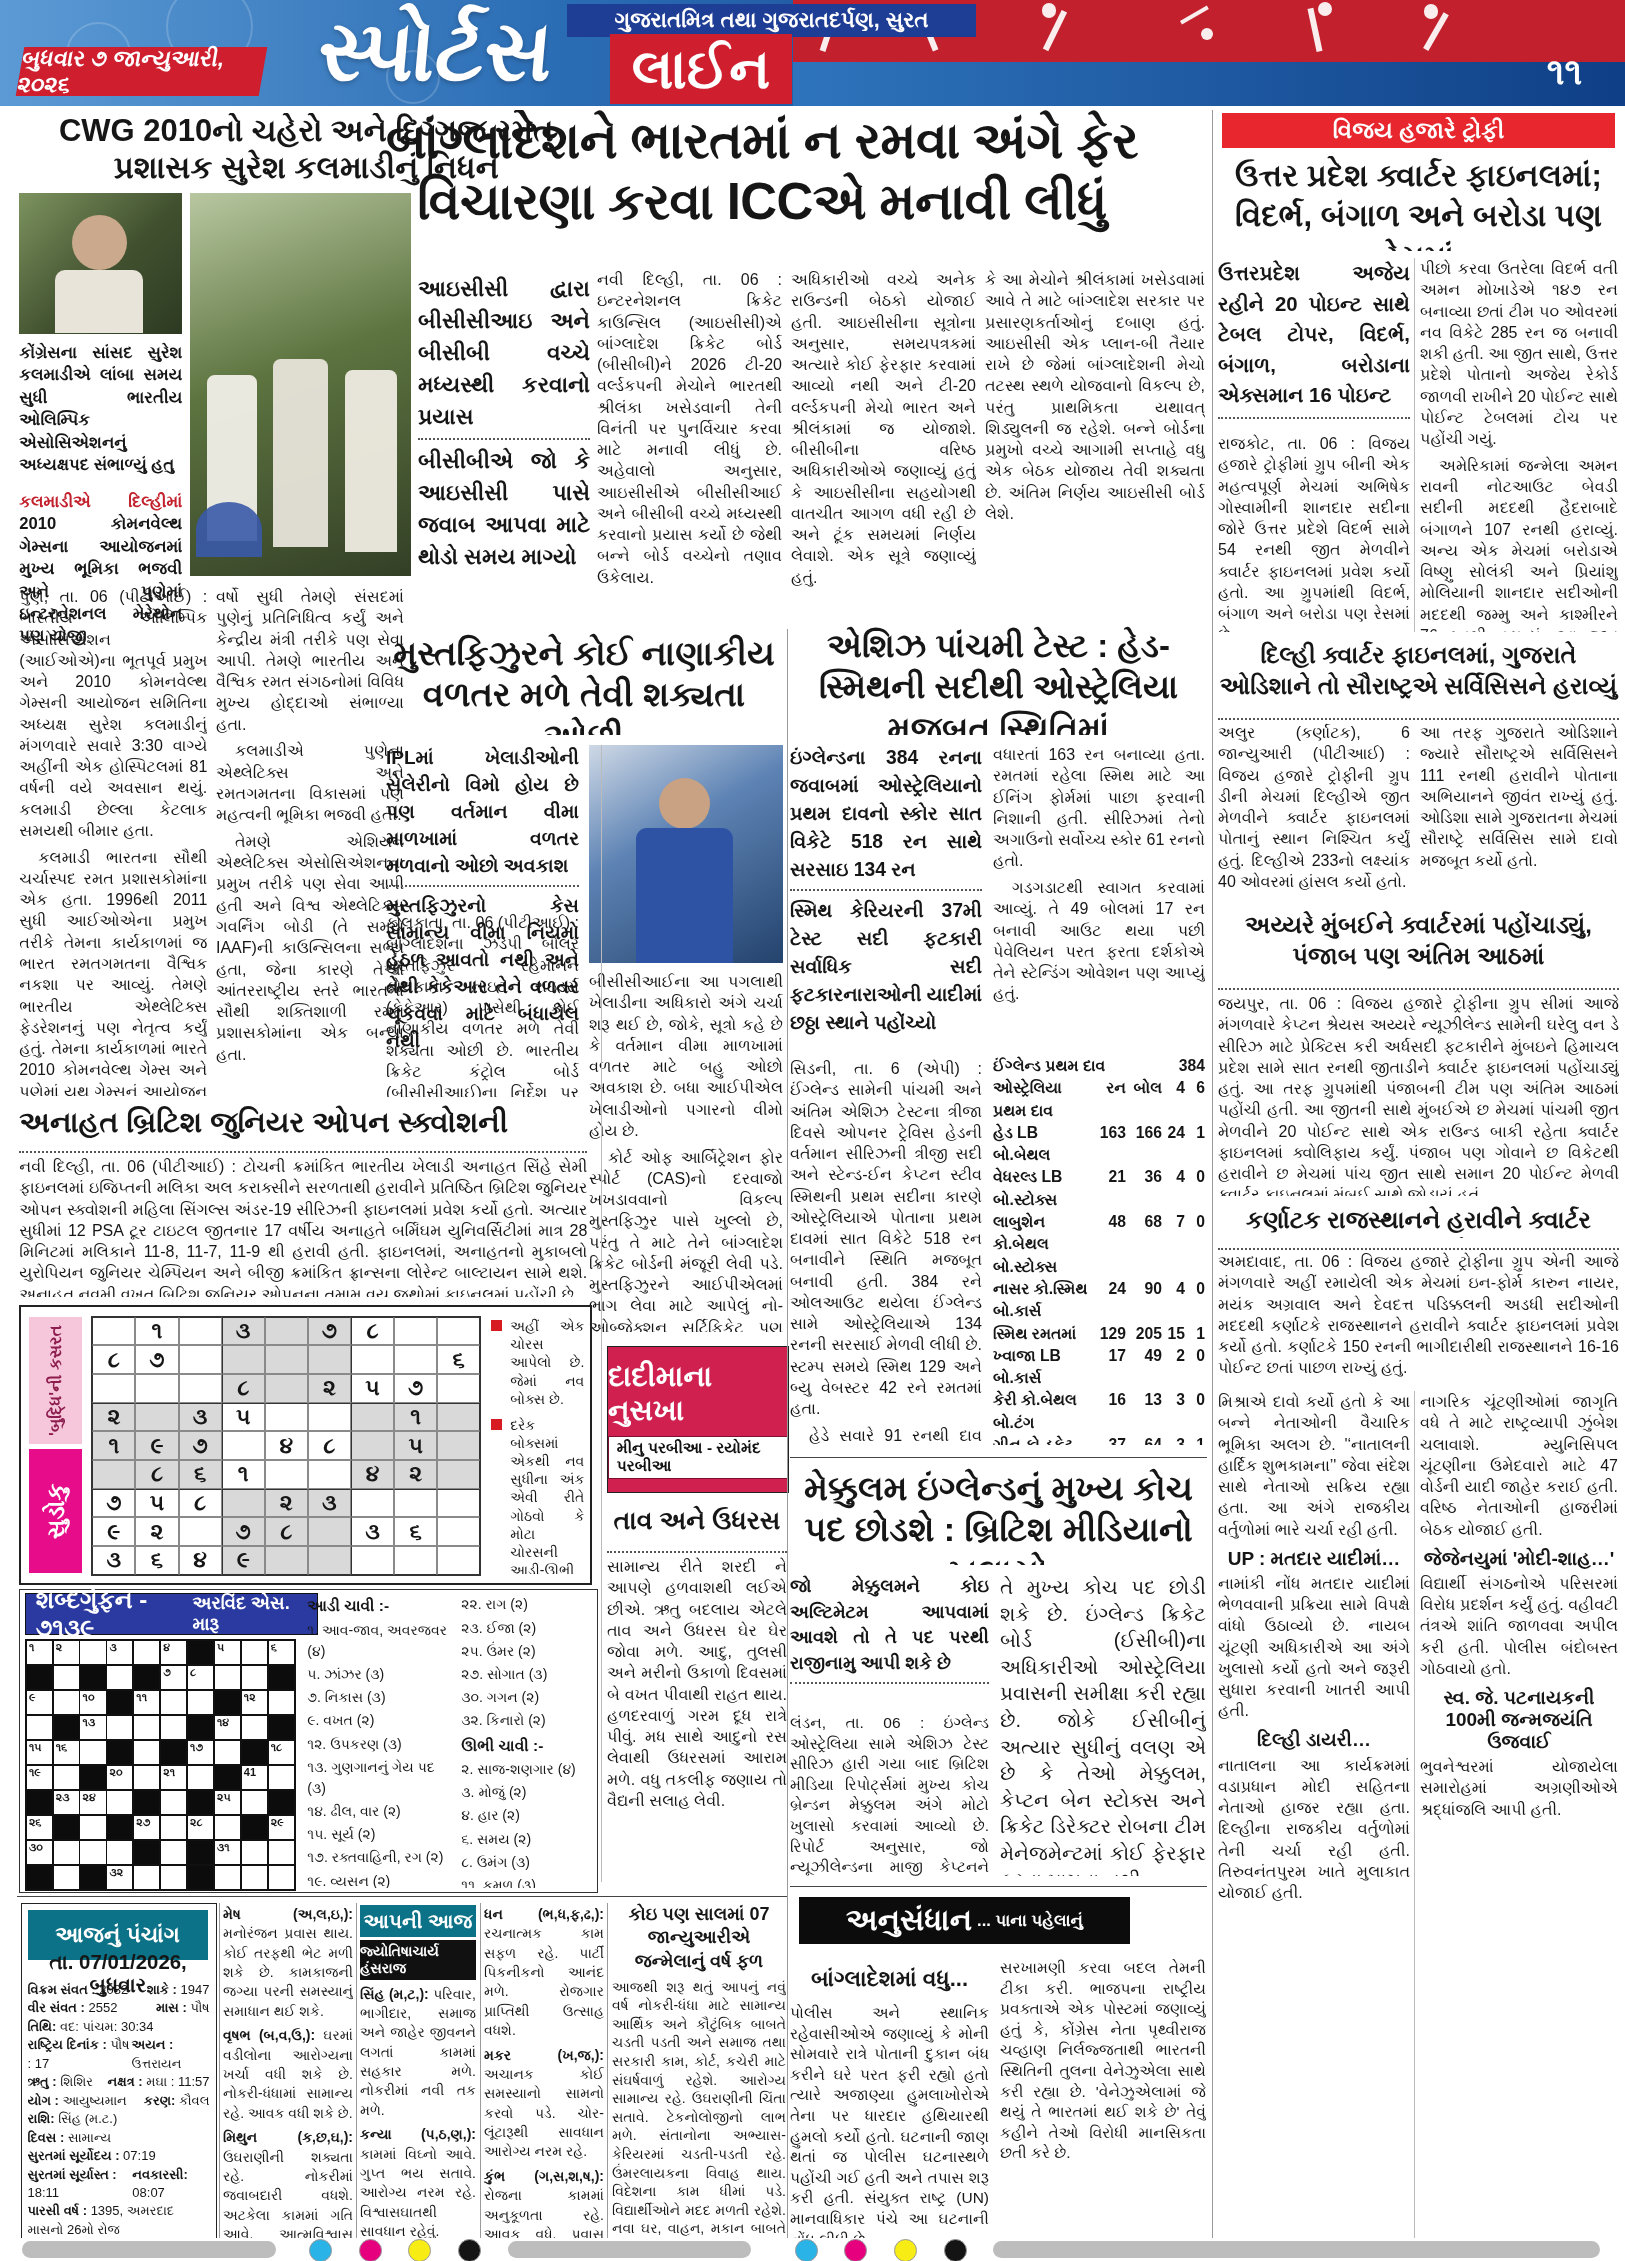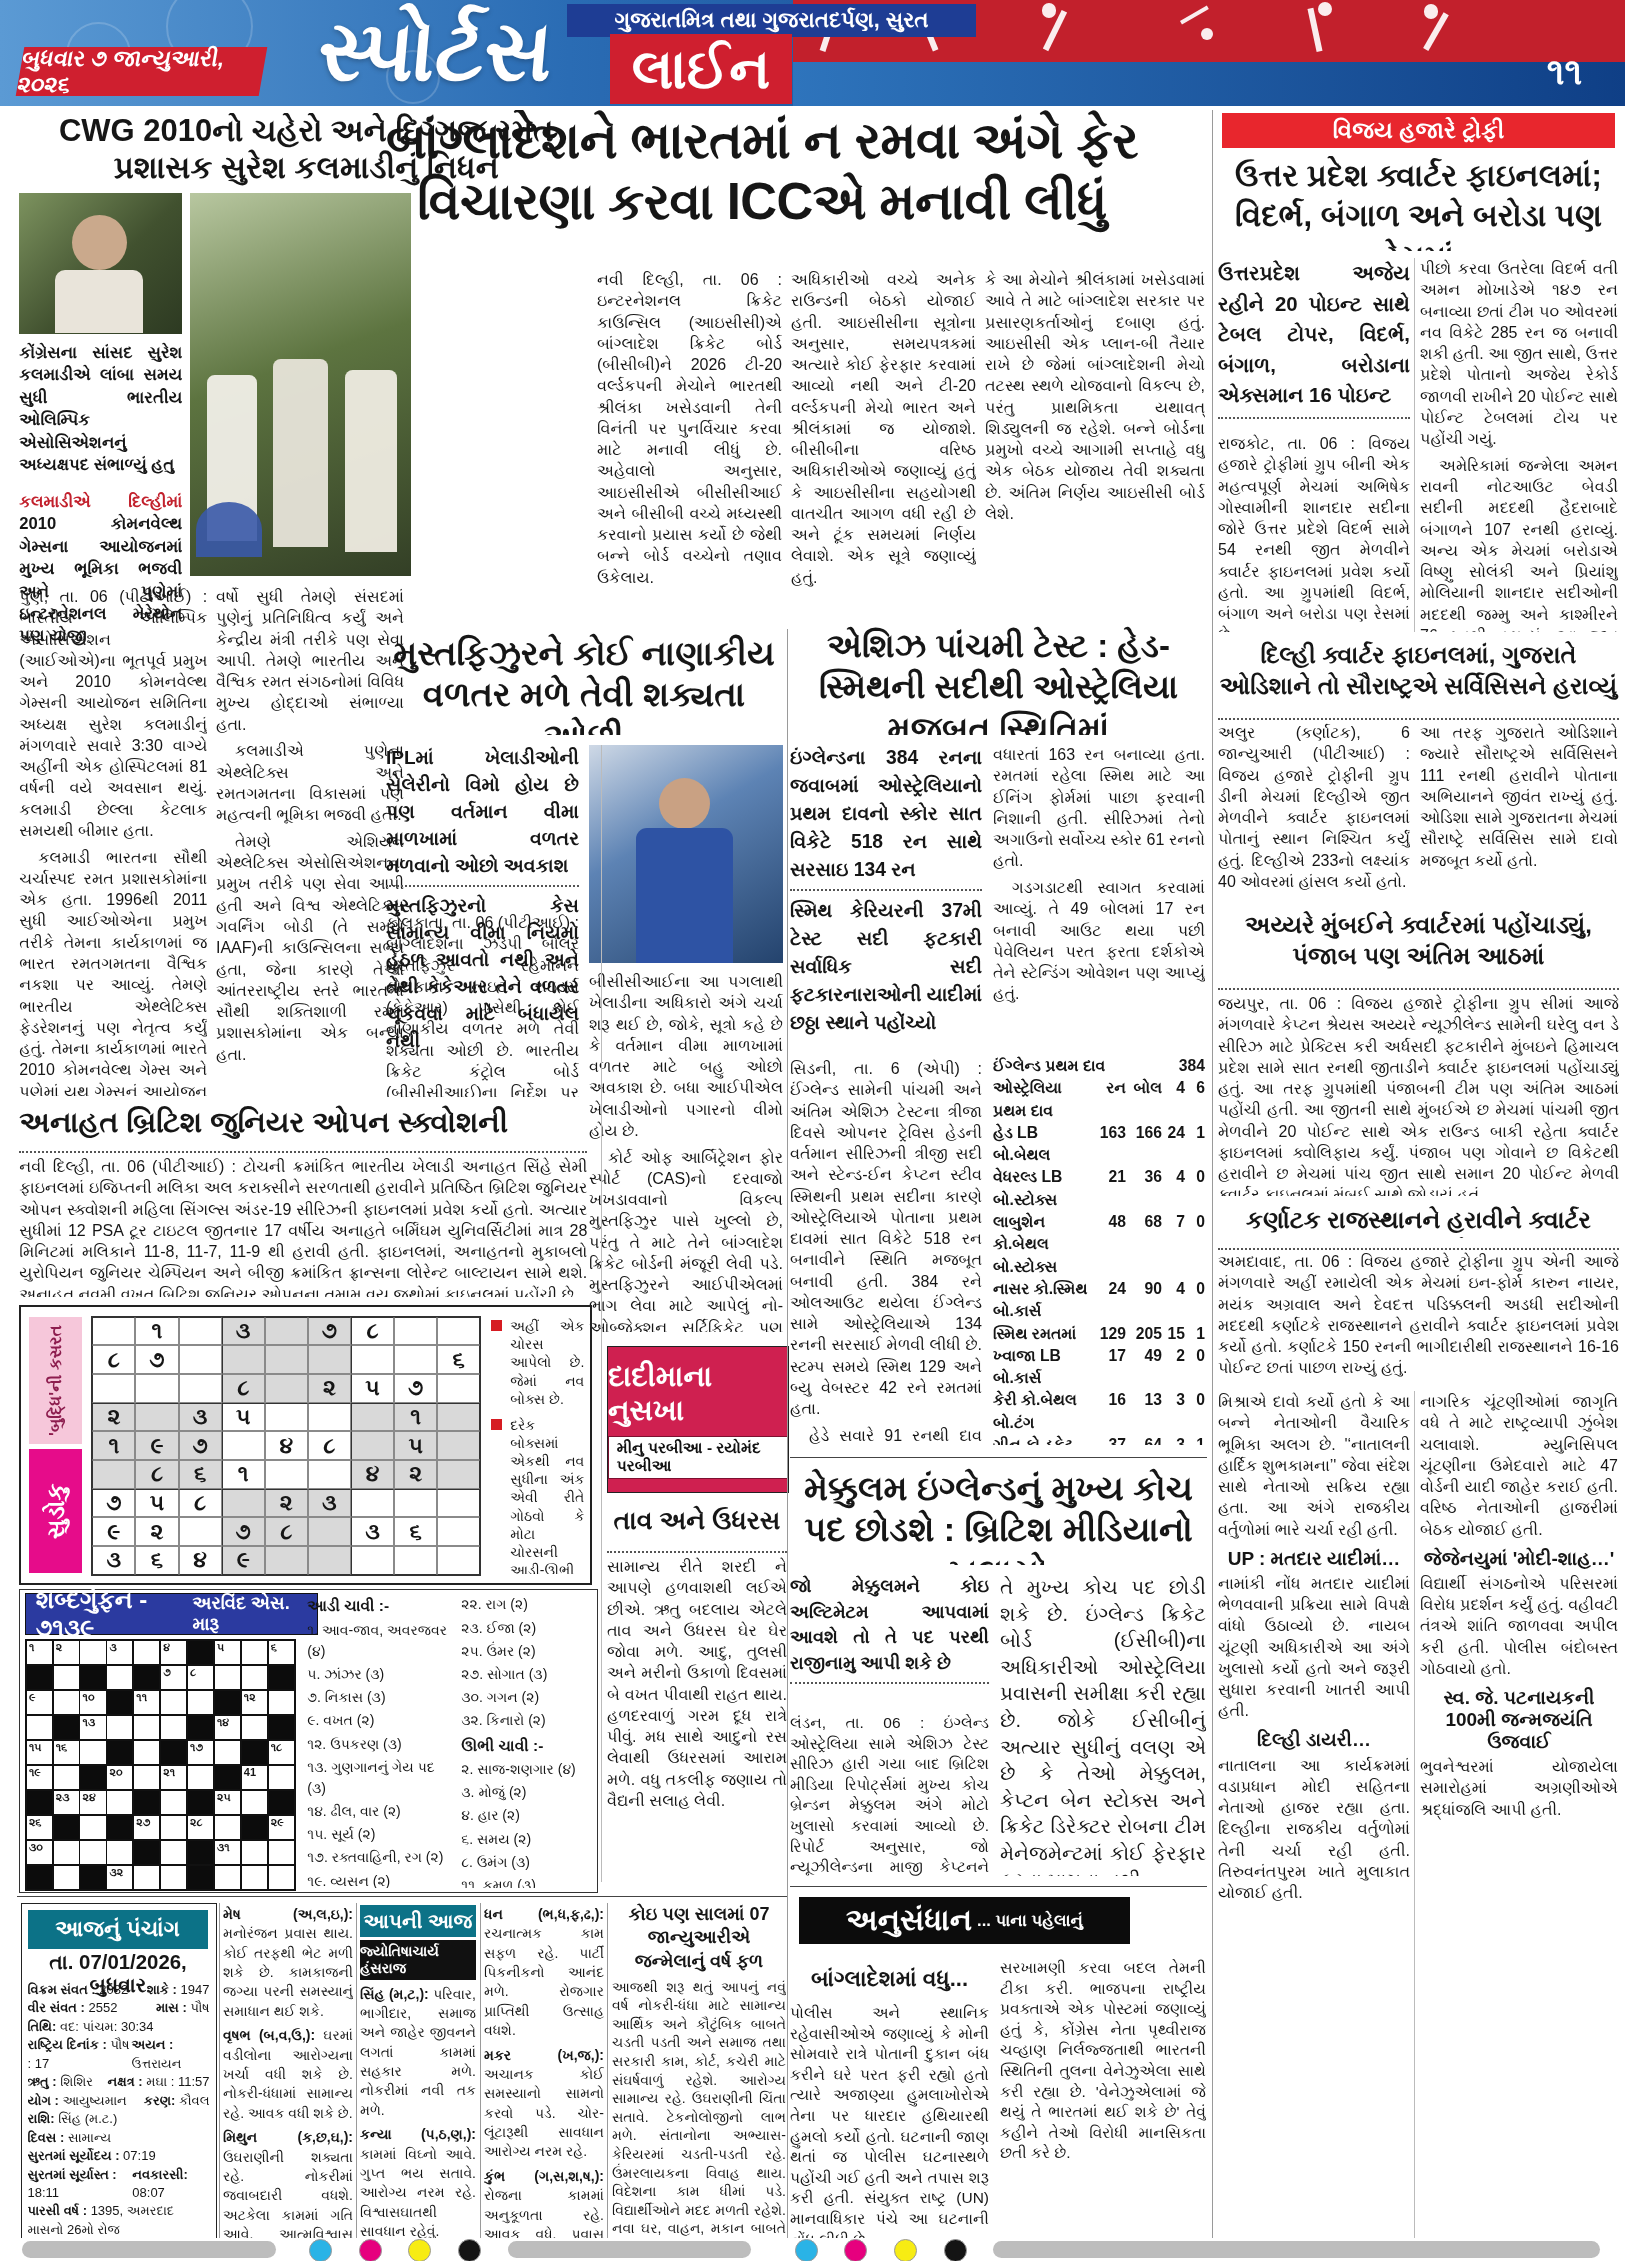--- a/index.html
+++ b/index.html
@@ -141,20 +141,25 @@
       <p>પુણે, તા. 06 (પીટીઆઈ) : ભારતીય ઓલિમ્પિક એસોસિએશન (આઈઓએ)ના ભૂતપૂર્વ પ્રમુખ અને 2010 કોમનવેલ્થ ગેમ્સની આયોજન સમિતિના અધ્યક્ષ સુરેશ કલમાડીનું મંગળવારે સવારે 3:30 વાગ્યે અહીંની એક હોસ્પિટલમાં 81 વર્ષની વયે અવસાન થયું. કલમાડી છેલ્લા કેટલાક સમયથી બીમાર હતા.</p>
       <p>કલમાડી ભારતના સૌથી ચર્ચાસ્પદ રમત પ્રશાસકોમાંના એક હતા. 1996થી 2011 સુધી આઈઓએના પ્રમુખ તરીકે તેમના કાર્યકાળમાં જ ભારત રમતગમતના વૈશ્વિક નકશા પર આવ્યું. તેમણે ભારતીય એથ્લેટિક્સ ફેડરેશનનું પણ નેતૃત્વ કર્યું હતું. તેમના કાર્યકાળમાં ભારતે 2010 કોમનવેલ્થ ગેમ્સ અને પુણેમાં યૂથ ગેમ્સનું આયોજન કર્યું હતું.</p>
     </div>
   <div class="abs bd ov" style="left:216px;top:586px;width:188px;height:510px;">
       <p>વર્ષો સુધી તેમણે સંસદમાં પુણેનું પ્રતિનિધિત્વ કર્યું અને કેન્દ્રીય મંત્રી તરીકે પણ સેવા આપી. તેમણે ભારતીય અને વૈશ્વિક રમત સંગઠનોમાં વિવિધ મુખ્ય હોદ્દાઓ સંભાળ્યા હતા.</p>
       <p>કલમાડીએ પુણેના એથ્લેટિક્સ અને રમતગમતના વિકાસમાં પણ મહત્વની ભૂમિકા ભજવી હતી.</p>
       <p>તેમણે એશિયન એથ્લેટિક્સ એસોસિએશનના પ્રમુખ તરીકે પણ સેવા આપી હતી અને વિશ્વ એથ્લેટિક્સ ગવર્નિંગ બોડી (તે સમયે IAAF)ની કાઉન્સિલના સભ્ય હતા, જેના કારણે તેઓ આંતરરાષ્ટ્રીય સ્તરે ભારતના સૌથી શક્તિશાળી રમત પ્રશાસકોમાંના એક બન્યા હતા.</p>
     </div>
 
   <div class="abs h-icc ov" style="left:315px;top:110px;width:894px;height:155px;">બાંગ્લાદેશને ભારતમાં ન રમવા અંગે ફેર વિચારણા કરવા ICCએ મનાવી લીધું</div>
+  <div class="abs ov" style="left:418px;top:273px;width:172px;height:301px;">
+    <div class="lead" style="font-size:22px;line-height:1.45;">આઇસીસી દ્વારા બીસીસીઆઇ અને બીસીબી વચ્ચે મધ્યસ્થી કરવાનો પ્રયાસ</div>
+    <div class="dot"></div>
+    <div class="lead" style="font-size:22px;line-height:1.45;">બીસીબીએ જો કે આઇસીસી પાસે જવાબ આપવા માટે થોડો સમય માગ્યો</div>
+  </div>
   <div class="abs bd ov" style="left:597px;top:269px;width:185px;height:350px;">
       <p>નવી દિલ્હી, તા. 06 : ઇન્ટરનેશનલ ક્રિકેટ કાઉન્સિલ (આઇસીસી)એ બાંગ્લાદેશ ક્રિકેટ બોર્ડ (બીસીબી)ને 2026 ટી-20 વર્લ્ડકપની મેચોને ભારતથી શ્રીલંકા ખસેડવાની તેની વિનંતી પર પુનર્વિચાર કરવા માટે મનાવી લીધું છે. અહેવાલો અનુસાર, આઇસીસીએ બીસીસીઆઈ અને બીસીબી વચ્ચે મધ્યસ્થી કરવાનો પ્રયાસ કર્યો છે જેથી બન્ને બોર્ડ વચ્ચેનો તણાવ ઉકેલાય.</p>
     </div>
   <div class="abs bd ov" style="left:791px;top:269px;width:185px;height:350px;">
       <p>અધિકારીઓ વચ્ચે અનેક રાઉન્ડની બેઠકો યોજાઈ હતી. આઇસીસીના સૂત્રોના અનુસાર, સમયપત્રકમાં અત્યારે કોઈ ફેરફાર કરવામાં આવ્યો નથી અને ટી-20 વર્લ્ડકપની મેચો ભારત અને શ્રીલંકામાં જ યોજાશે. બીસીબીના વરિષ્ઠ અધિકારીઓએ જણાવ્યું હતું કે આઇસીસીના સહયોગથી વાતચીત આગળ વધી રહી છે અને ટૂંક સમયમાં નિર્ણય લેવાશે. એક સૂત્રે જણાવ્યું હતું.</p>
     </div>
   <div class="abs bd ov" style="left:985px;top:269px;width:220px;height:350px;">
       <p>કે આ મેચોને શ્રીલંકામાં ખસેડવામાં આવે તે માટે બાંગ્લાદેશ સરકાર પર પ્રસારણકર્તાઓનું દબાણ હતું. આઇસીસી એક પ્લાન-બી તૈયાર રાખે છે જેમાં બાંગ્લાદેશની મેચો તટસ્થ સ્થળે યોજવાનો વિકલ્પ છે, પરંતુ પ્રાથમિકતા યથાવત્ શિડ્યુલની જ રહેશે. બન્ને બોર્ડના પ્રમુખો વચ્ચે આગામી સપ્તાહે વધુ એક બેઠક યોજાય તેવી શક્યતા છે. અંતિમ નિર્ણય આઇસીસી બોર્ડ લેશે.</p>
     </div>
 
@@ -565,21 +570,21 @@
           <p>૪. હાર (૨)</p>
           <p>૬. સમય (૨)</p>
           <p>૮. ઉમંગ (૩)</p>
           <p>૧૧. કમળ (૩)</p>
         </div>
     </div>
   </div>
 
   <div class="abs hrule" style="left:16.6px;top:1896px;width:770px;"></div>
   <div class="abs panbox" style="left:21px;top:1903px;width:194px;height:335px;">
-    <div class="abs panhead" style="left:5.5px;top:5.5px;width:180px;height:39px;">આજનું પંચાંગ</div>
+    <div class="abs panhead" style="left:5.5px;top:5.5px;width:180px;height:50px;">આજનું પંચાંગ</div>
     <div class="abs pandate" style="left:0;top:47px;width:192px;">તા. 07/01/2026, બુધવાર</div>
     <div class="abs pan ov" style="left:5.5px;top:77px;width:182px;height:253px;" id="panchang">
         <div class="row">
           <span><b>વિક્રમ સંવત : </b>2082</span>
           <span><b>શાકે : </b>1947</span>
         </div>
         <div class="row">
           <span><b>વીર સંવત : </b>2552</span>
           <span><b>માસ : </b>પૌષ</span>
         </div>

